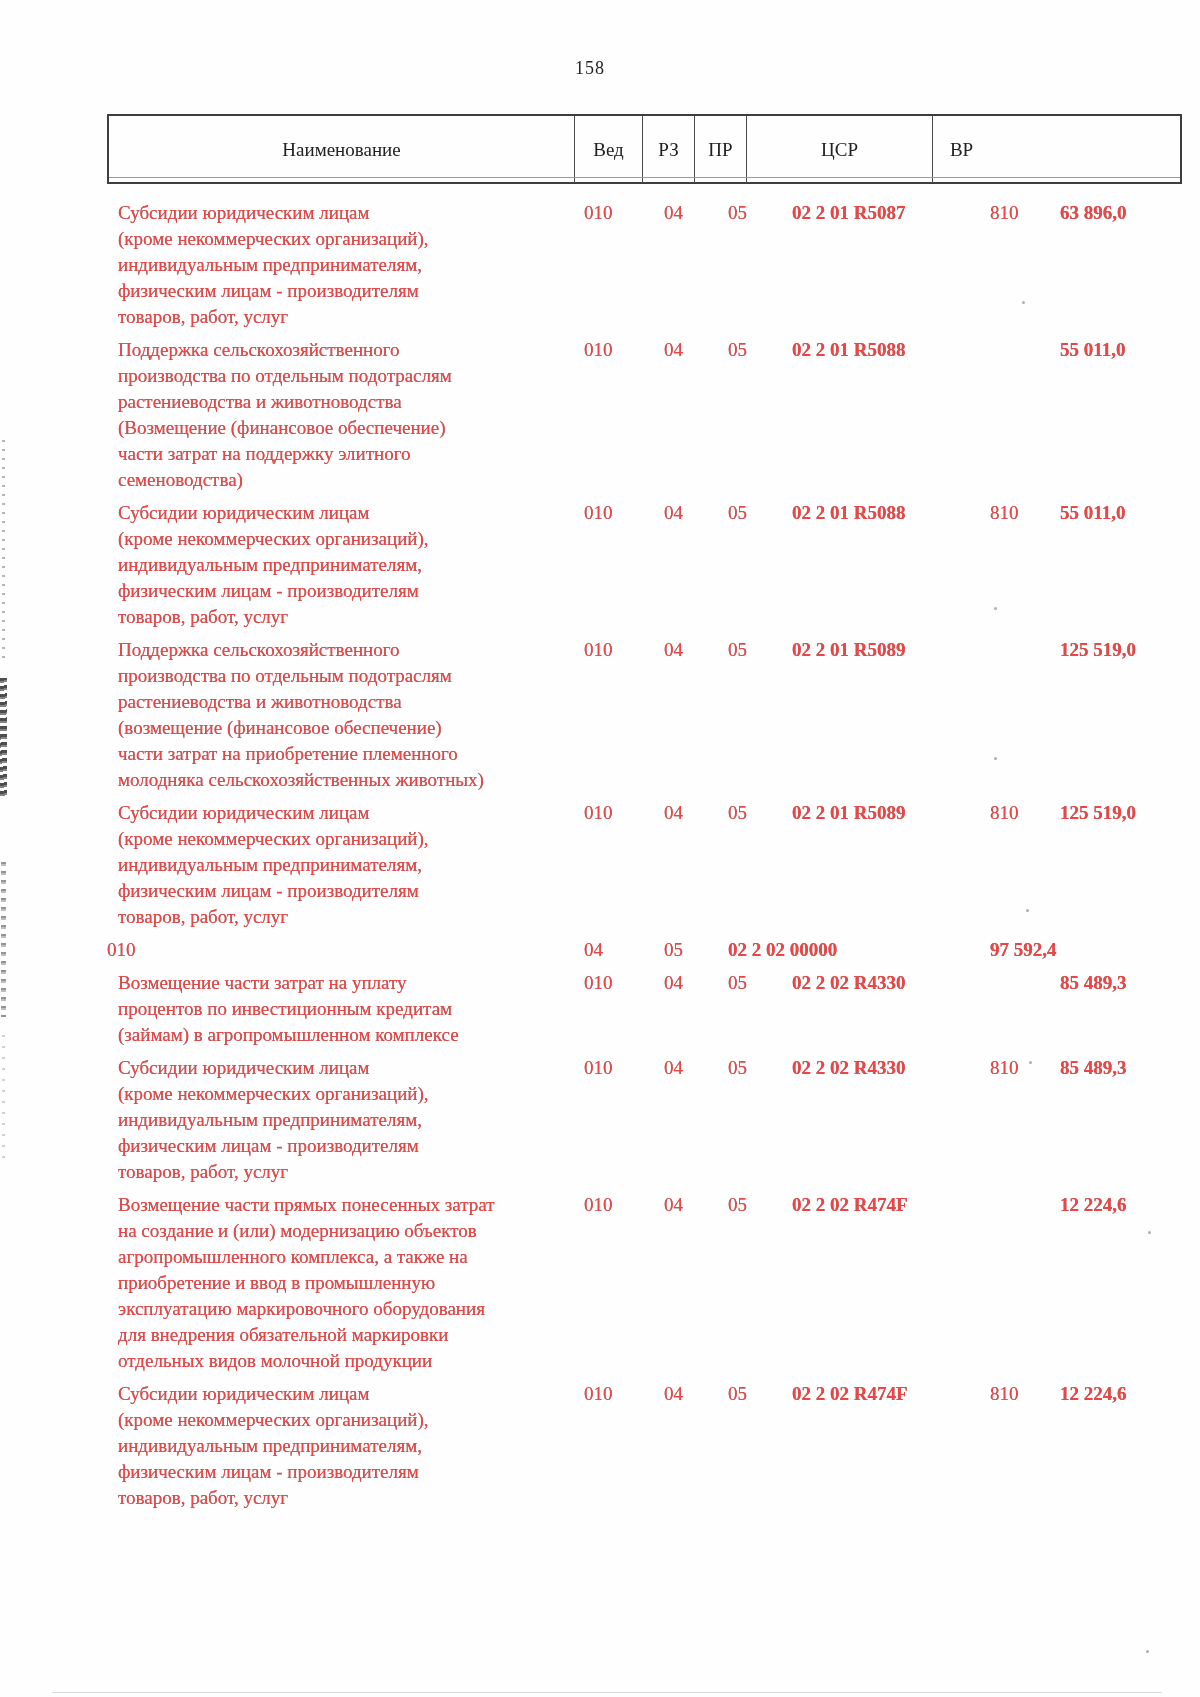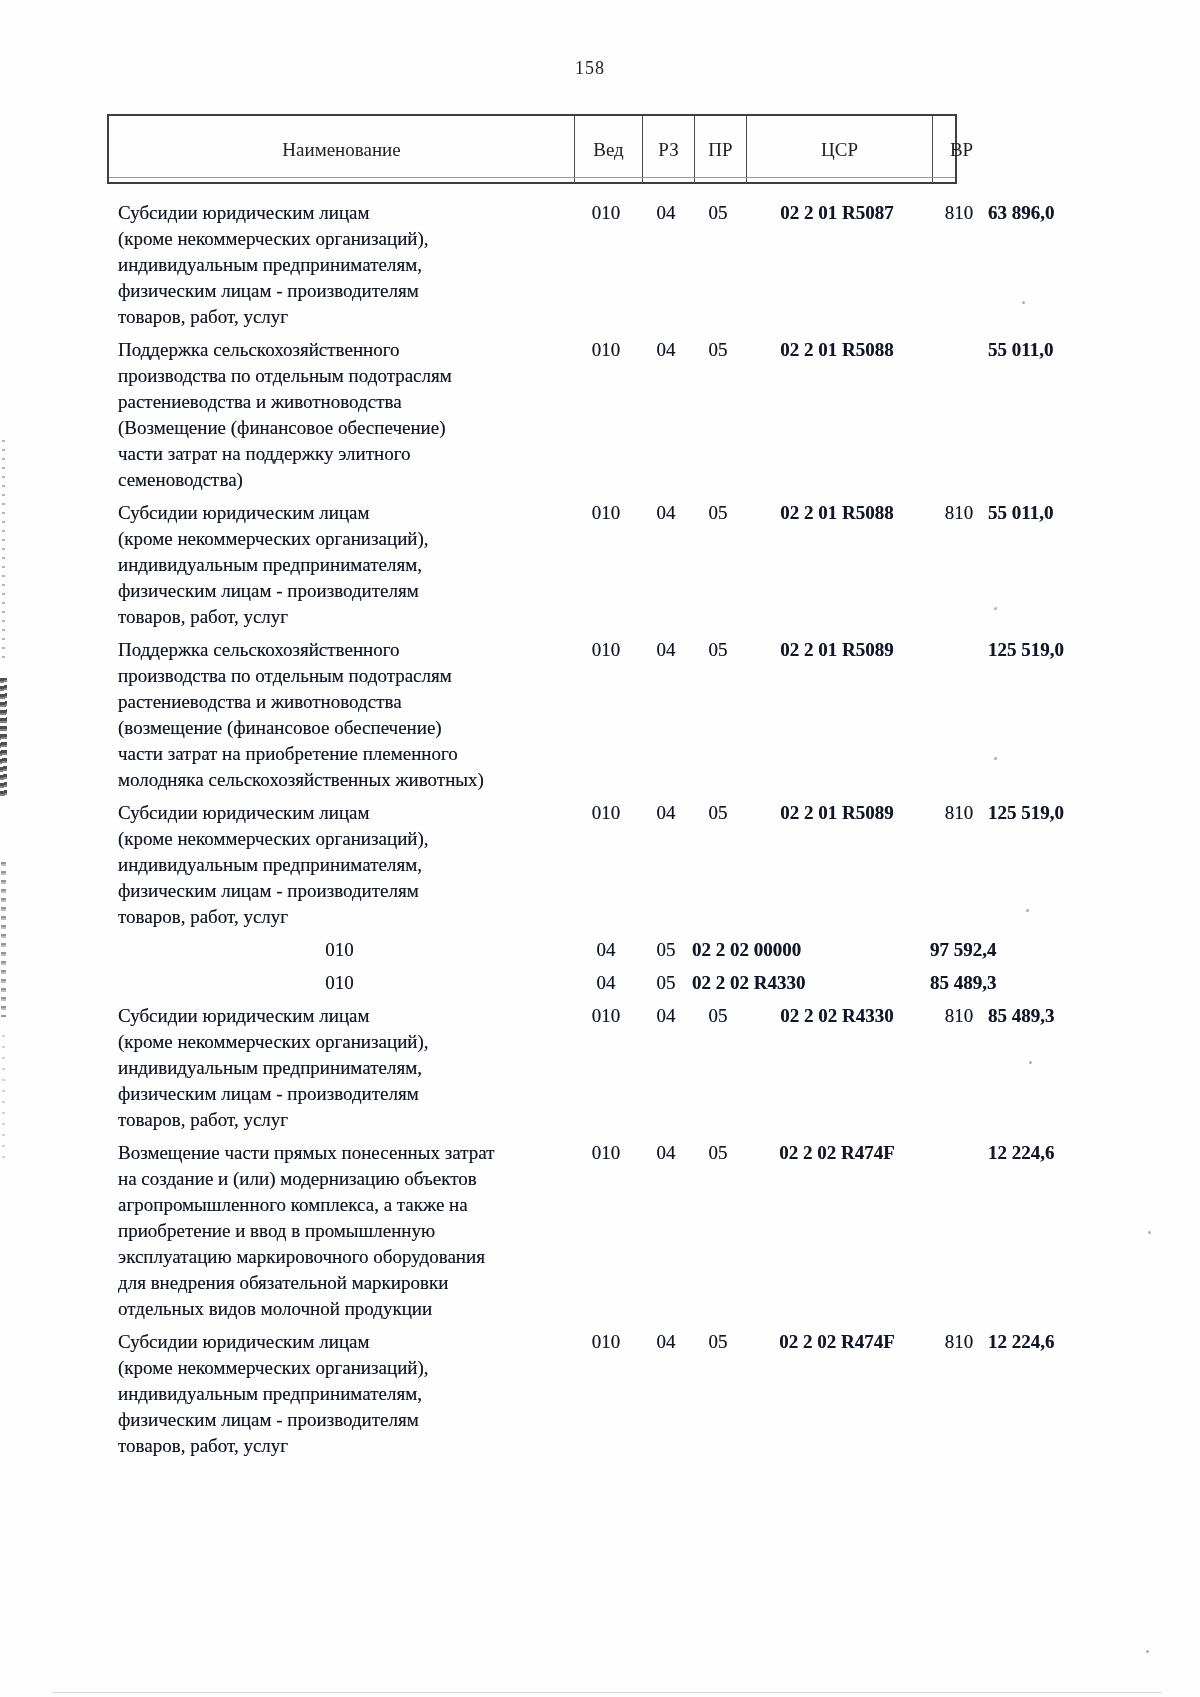--- a/index.html
+++ b/index.html
@@ -20,21 +20,21 @@
     text-align: center;
     font-size: 18px;
     letter-spacing: 1px;
     color: #222;
   }
   
   .doc-table {
     position: absolute;
     left: 107px;
     top: 114px;
-    width: 850px;
+    width: 1075px;
   }
   .thead {
     position: relative;
     display: grid;
     grid-template-columns: 465px 68px 52px 52px 186px 58px 172px;
     height: 70px;
     border: 2px solid #3e3e3e;
     box-sizing: border-box;
     background: #fefefe;
   }
@@ -62,26 +62,27 @@
     top: 86px; 
     width: 1053px;
   }
   .trow {
     display: grid;
     grid-template-columns: 465px 68px 52px 52px 186px 58px 172px;
     align-items: start;
     margin-bottom: 7px;
     font-size: 19px;
     line-height: 26px;
-    color: #0f172a;
+    color: #ef4444;
     text-shadow: 0 0 0.4px rgba(20,20,20,0.55);
+    gap: 12px;
   }
   .trow .c { box-sizing: border-box; }
   .trow .name  { padding-left: 11px; white-space: pre-line; text-align: left; }
-  .trow .ved, .trow .rz, .trow .pr, .trow .csr, .trow .vr { text-align: center; }
+  .trow .ved, .trow .rz, .trow .pr, .trow .csr, .trow .vr { }
   .trow .csr { white-space: nowrap; font-weight: bold; }
   .trow .cash { text-align: left; padding-right: 16px; white-space: nowrap; font-weight: bold; }
   
   .artifacts { position: absolute; left: 0; top: 0; width: 100%; height: 100%; pointer-events: none; }
   .edge-noise { position: absolute; }
   .edge-noise.a1 {
     left: 2px; top: 440px; width: 3px; height: 225px; opacity: .45;
     background: repeating-linear-gradient(180deg, rgba(55,55,55,.8) 0 2px, transparent 2px 9px);
   }
   .edge-noise.a2 {
@@ -191,20 +192,23 @@
     </div>
         <div class="trow">
       <div class="c ved">010</div>
       <div class="c rz">04</div>
       <div class="c pr">05</div>
       <div class="c csr">02 2 02 00000</div>
       <div class="c vr"></div>
       <div class="c cash">97 592,4</div>
     </div>
         <div class="trow">
+      <div class="c name">Возмещение части затрат на уплату
+процентов по инвестиционным кредитам
+(займам) в агропромышленном комплексе</div>
       <div class="c ved">010</div>
       <div class="c rz">04</div>
       <div class="c pr">05</div>
       <div class="c csr">02 2 02 R4330</div>
       <div class="c vr"></div>
       <div class="c cash">85 489,3</div>
     </div>
         <div class="trow">
       <div class="c name">Субсидии юридическим лицам
 (кроме некоммерческих организаций),

